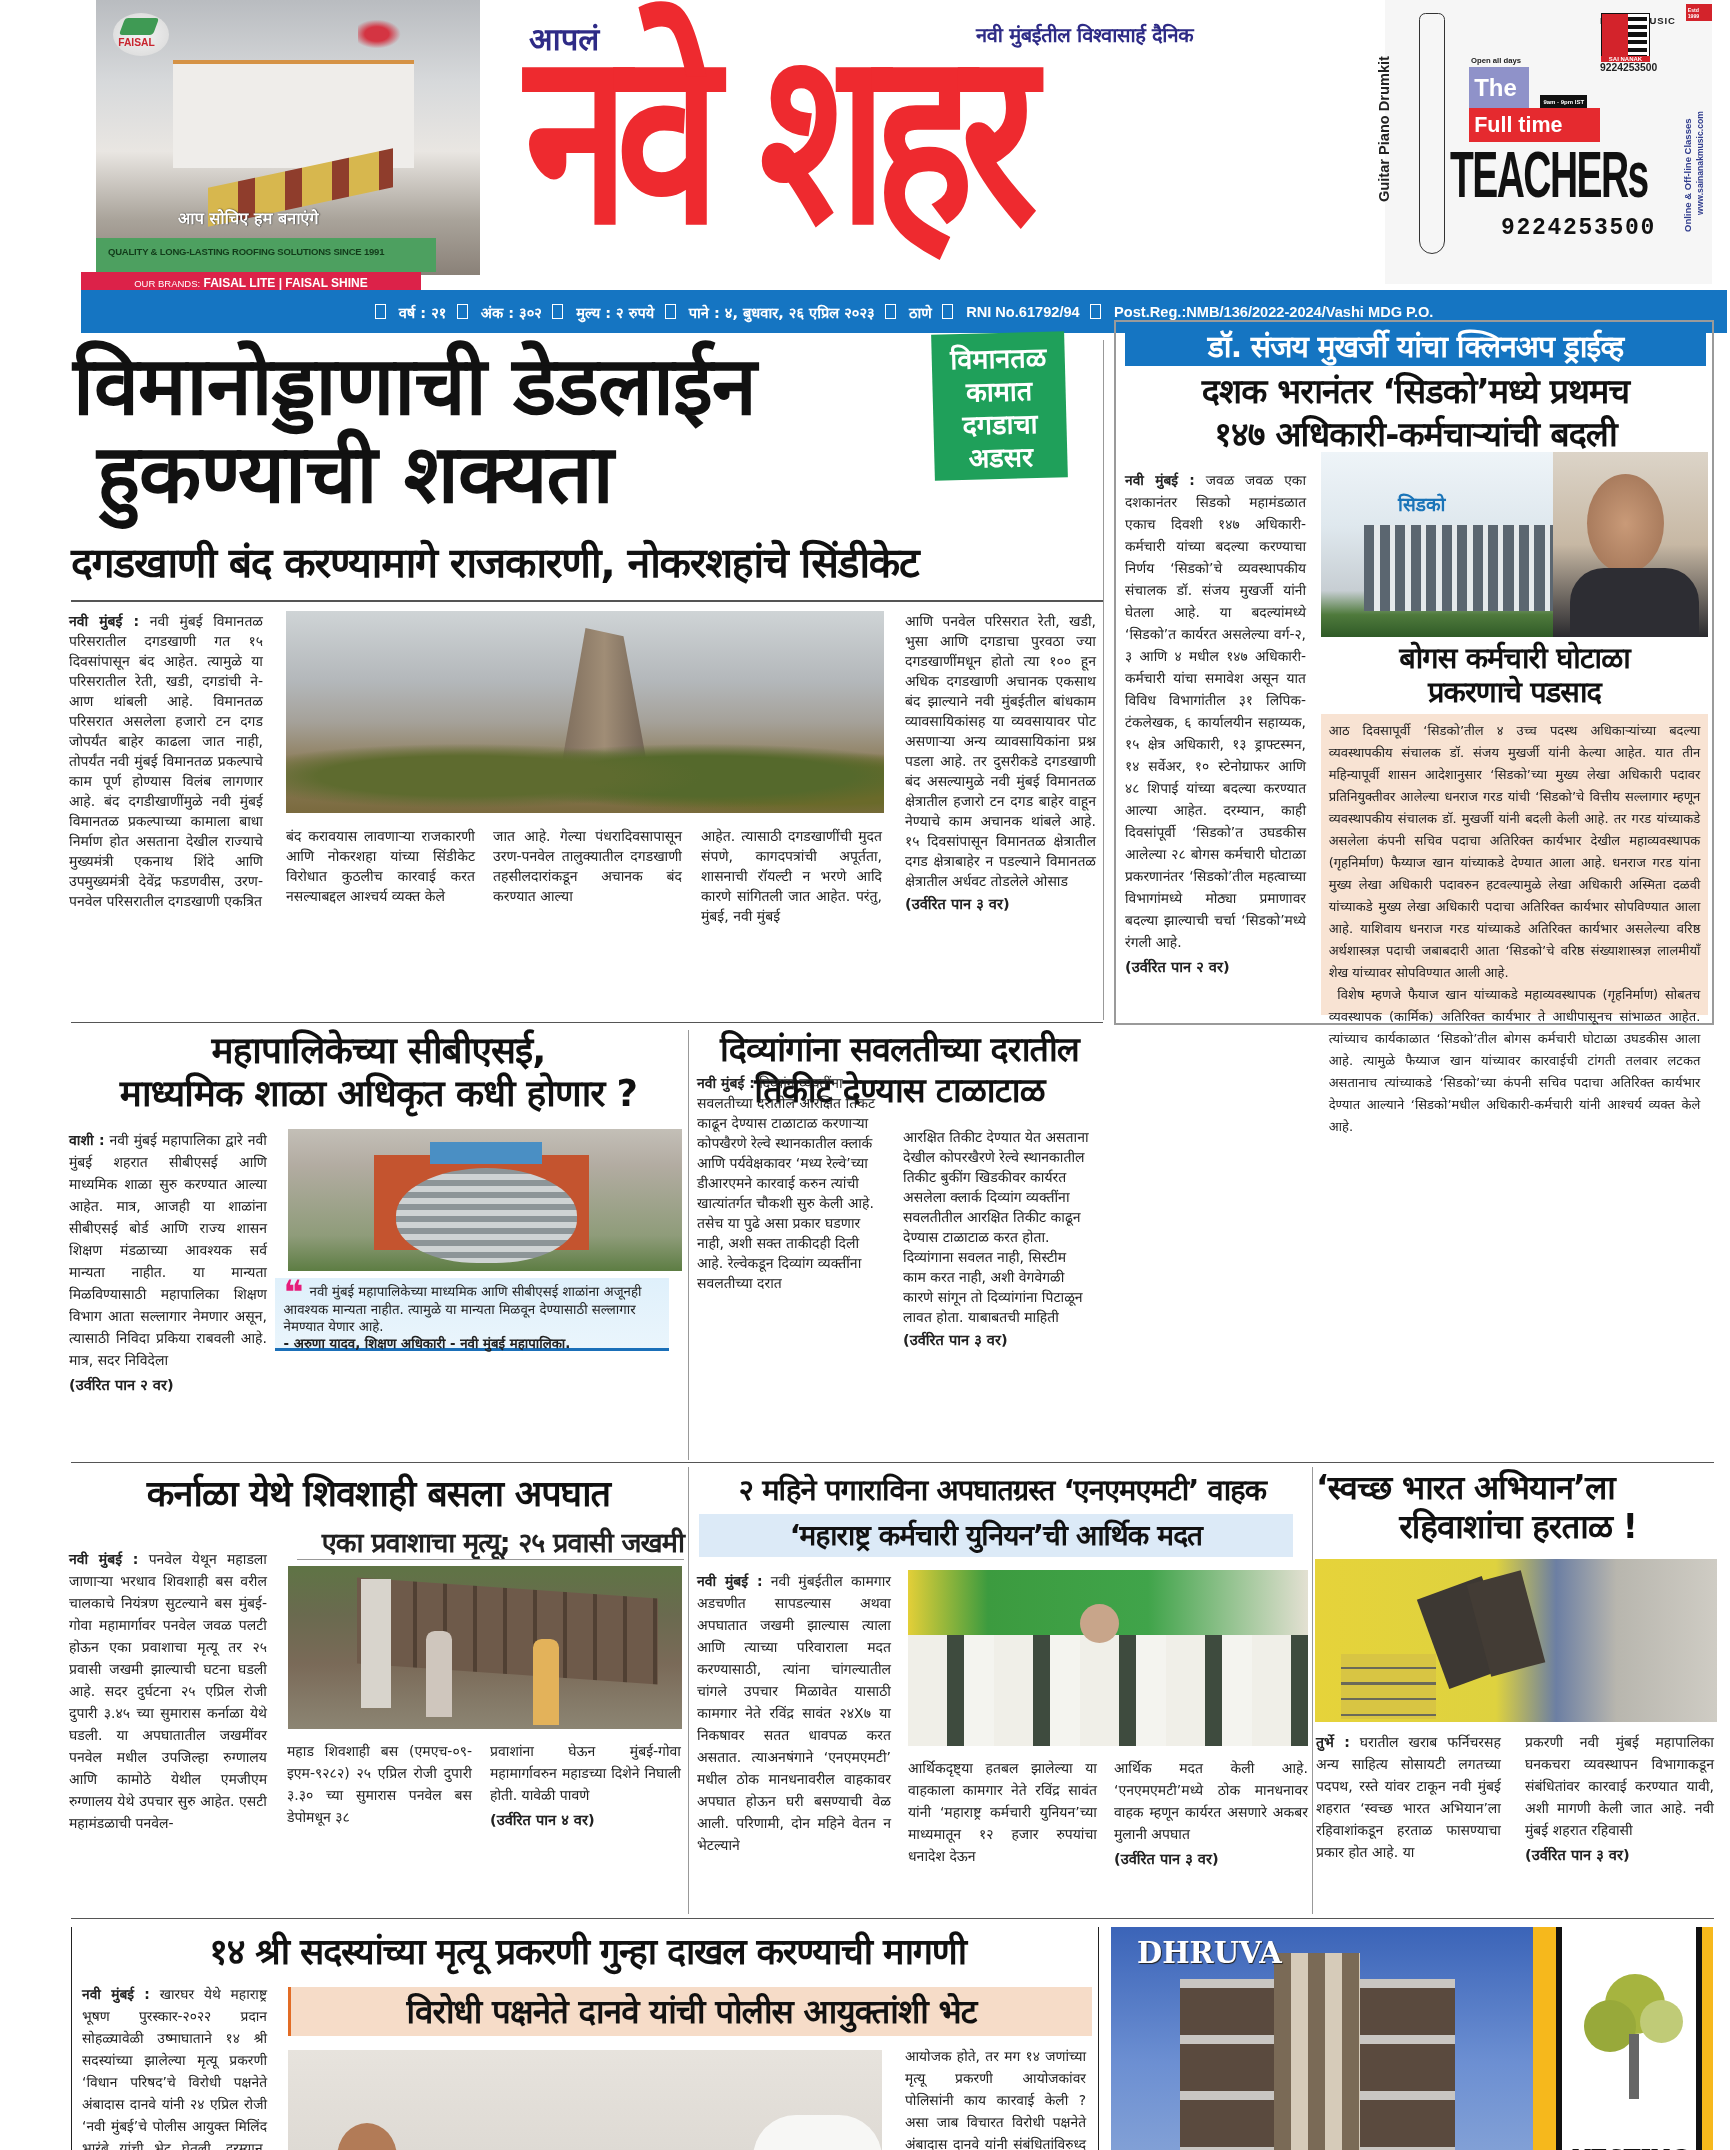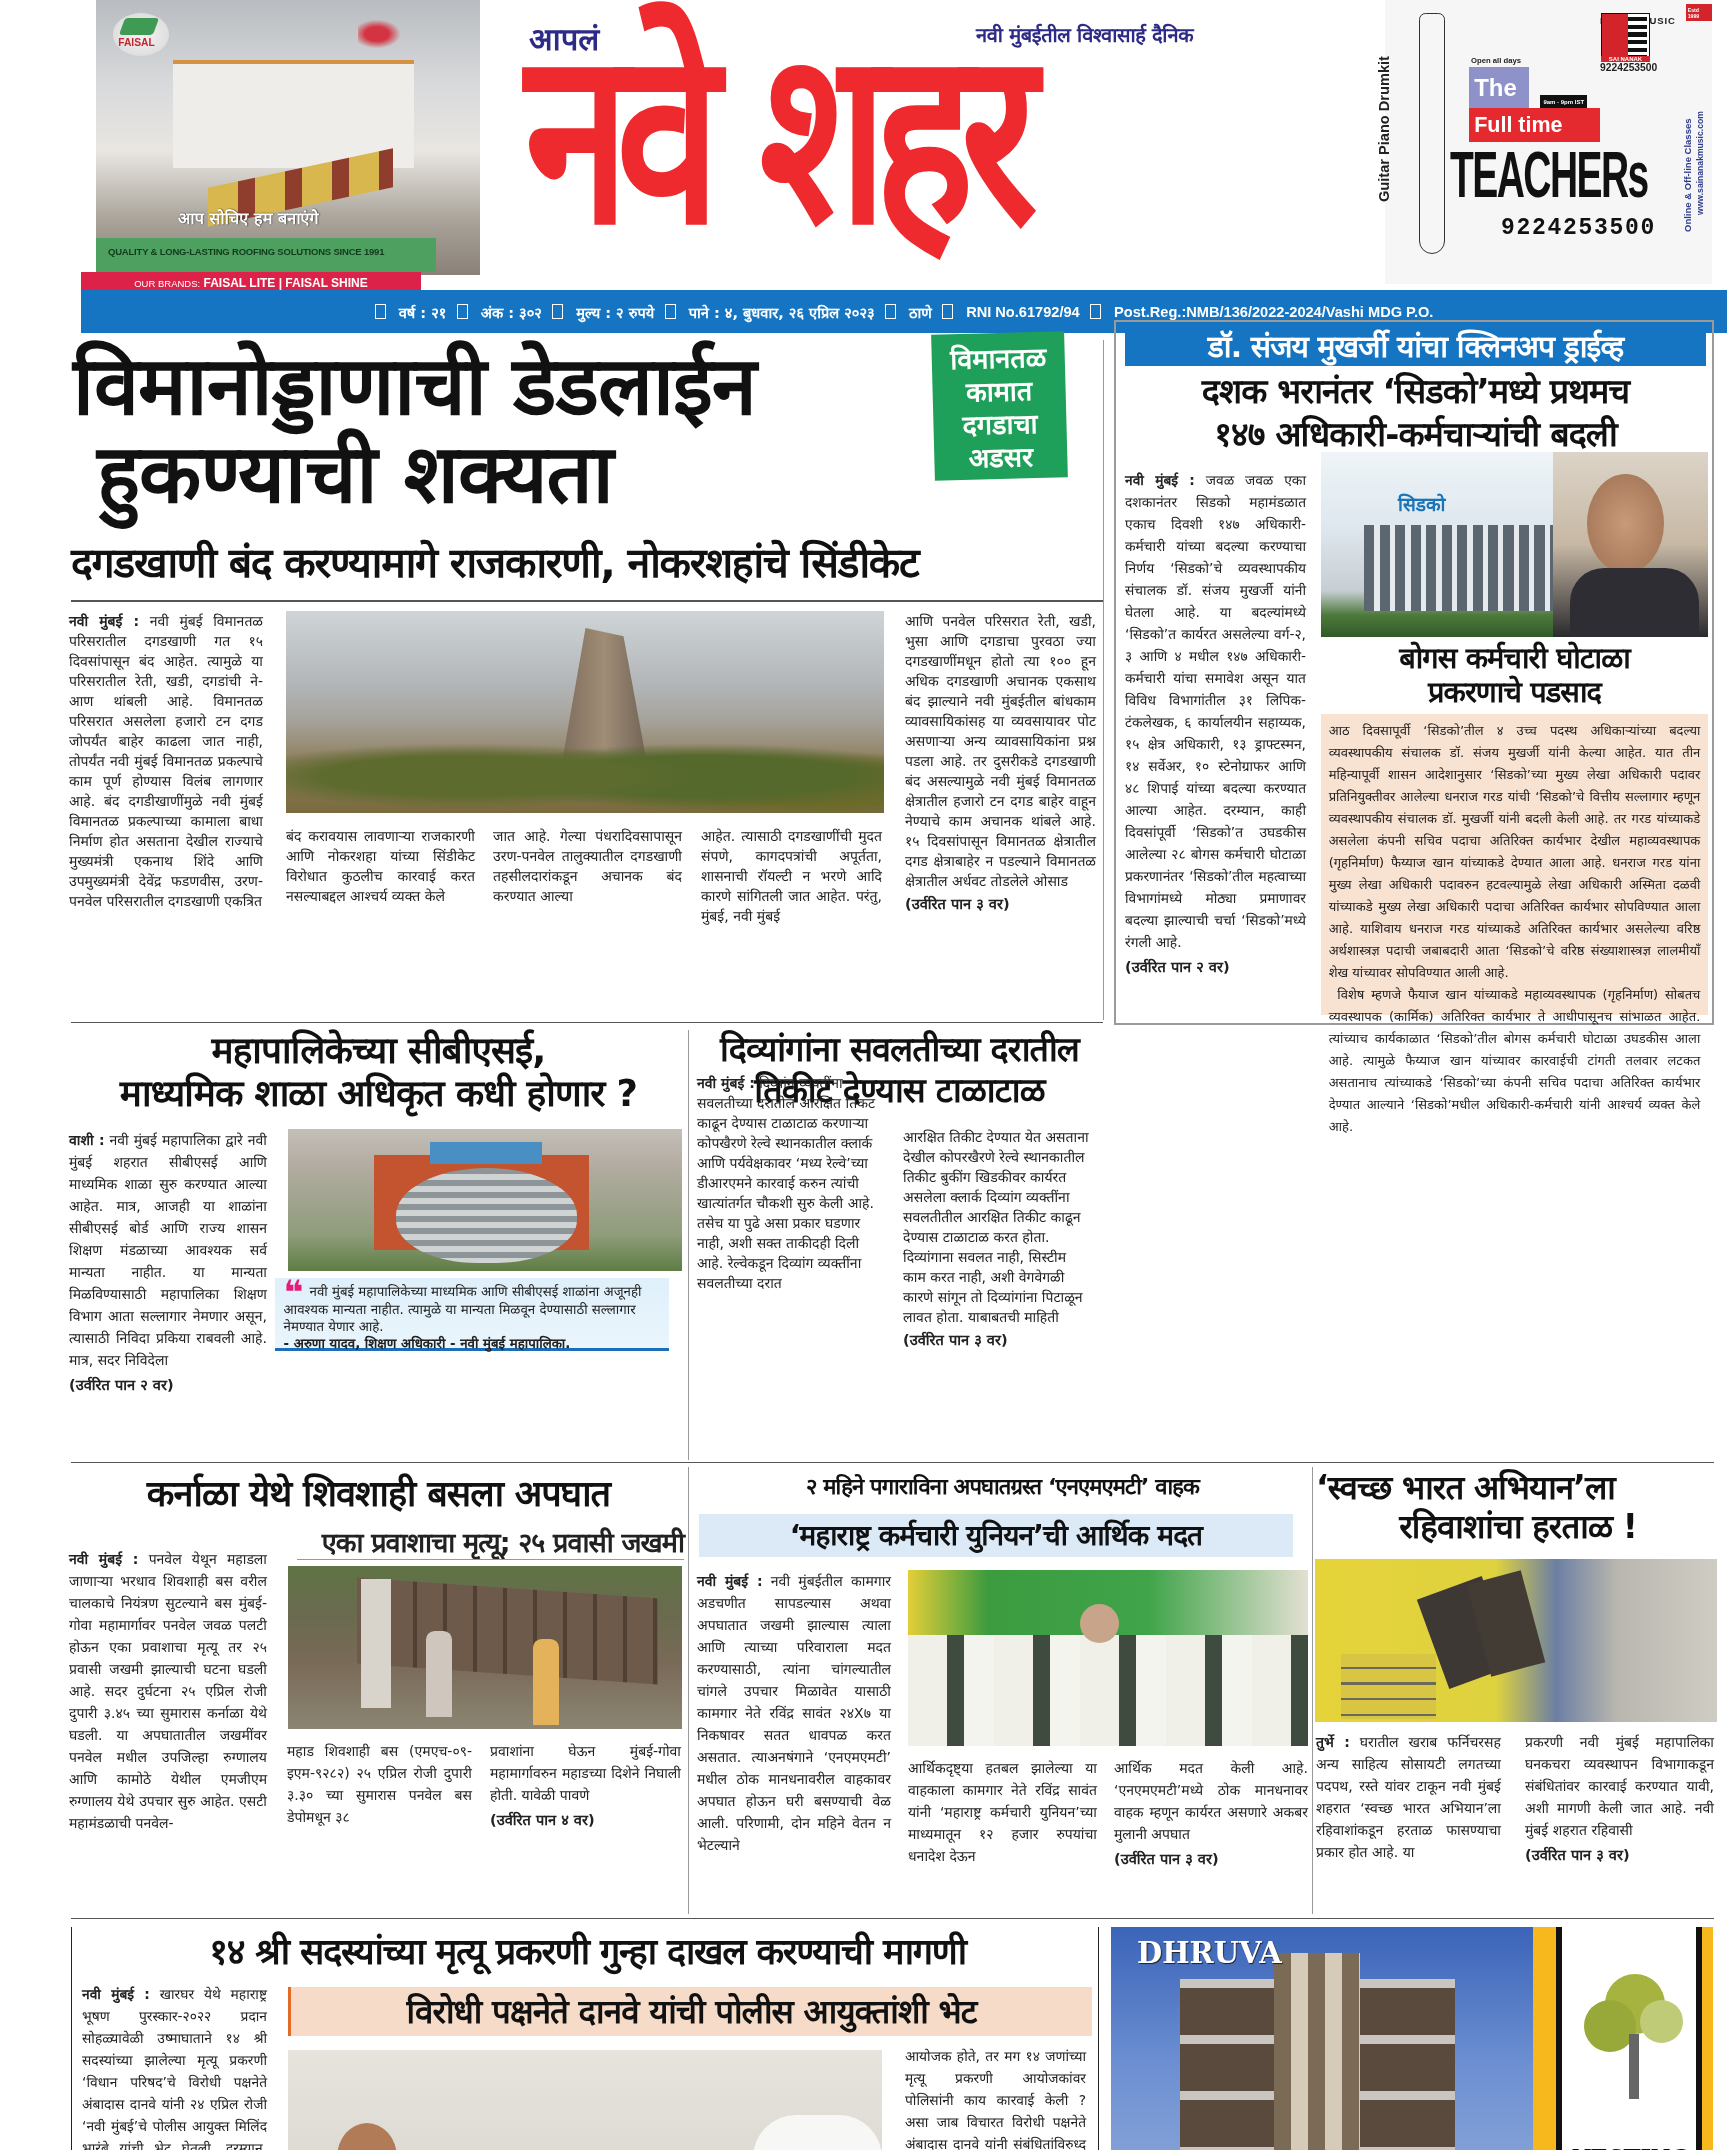--- a/index.html
+++ b/index.html
@@ -172,21 +172,21 @@
   <div class="abs" style="left:245px;top:73px;width:26px;height:86px;background:#e3b25a;border-radius:8.6px 8.6px 0 0"></div>
   <div class="abs" style="left:138px;top:65px;width:26px;height:86px;background:#cfc6bd;border-radius:8.6px 8.6px 0 0"></div>
 </div>
 <div class="abs body" style="left:287px;top:1740px;width:185px;font-size:14px;line-height:22px">महाड शिवशाही बस (एमएच-०९-इएम-९२८२) २५ एप्रिल रोजी दुपारी ३.३० च्या सुमारास पनवेल बस डेपोमधून ३८</div>
 <div class="abs body" style="left:490px;top:1740px;width:191px;font-size:14px;line-height:22px">
   <div>प्रवाशांना घेऊन मुंबई-गोवा महामार्गावरुन महाडच्या दिशेने निघाली होती. यावेळी पावणे</div>
   <div class="cont">(उर्वरित पान ४ वर)</div>
 </div>
 
 <div class="abs vrule" style="left:688px;top:1467px;height:447px"></div>
-<div class="abs head" style="left:693px;top:1475px;width:619px;text-align:center;font-size:22px;white-space:nowrap">२ महिने पगाराविना अपघातग्रस्त ‘एनएमएमटी’ वाहक</div>
+<div class="abs head" style="left:693px;top:1475px;width:619px;text-align:center;font-size:29px;white-space:nowrap">२ महिने पगाराविना अपघातग्रस्त ‘एनएमएमटी’ वाहक</div>
 <div class="abs" style="left:699px;top:1514px;width:594px;height:43px;background:#dceaf7;text-align:center;font:bold 28px/43px 'DejaVu Sans',sans-serif;color:#111;letter-spacing:-0.9px;white-space:nowrap">‘महाराष्ट्र कर्मचारी युनियन’ची आर्थिक मदत</div>
 <div class="abs body" style="left:697px;top:1570px;width:194px;font-size:14px;line-height:22px">
   <span class="dl">नवी मुंबई :</span> <span>नवी मुंबईतील कामगार अडचणीत सापडल्यास अथवा अपघातात जखमी झाल्यास त्याला आणि त्याच्या परिवाराला मदत करण्यासाठी, त्यांना चांगल्यातील चांगले उपचार मिळावेत यासाठी कामगार नेते रविंद्र सावंत २४X७ या निकषावर सतत धावपळ करत असतात. त्याअनषंगाने ‘एनएमएमटी’ मधील ठोक मानधनावरील वाहकावर अपघात होऊन घरी बसण्याची वेळ आली. परिणामी, दोन महिने वेतन न भेटल्याने</span>
 </div>
 <div class="abs photo" style="left:908px;top:1570px;width:400px;height:176px;background:linear-gradient(90deg,#e3cf38 0%,#3c9b3f 20%,#40a44a 60%,#e3e0d2 100%)">
   <div class="abs" style="left:0;top:65px;width:400px;height:112px;background:repeating-linear-gradient(90deg,#f0efe8 0 39px,#3e4b3e 39px 56px,#f4f4ef 56px 86px)"></div>
   <div class="abs" style="left:172px;top:34px;width:39px;height:39px;border-radius:50%;background:#c8a58a"></div>
 </div>
 <div class="abs body" style="left:908px;top:1757px;width:189px;font-size:14px;line-height:22px">आर्थिकदृष्ट्या हतबल झालेल्या या वाहकाला कामगार नेते रविंद्र सावंत यांनी ‘महाराष्ट्र कर्मचारी युनियन’च्या माध्यमातून १२ हजार रुपयांचा धनादेश देऊन</div>
 <div class="abs body" style="left:1114px;top:1757px;width:194px;font-size:14px;line-height:22px">

